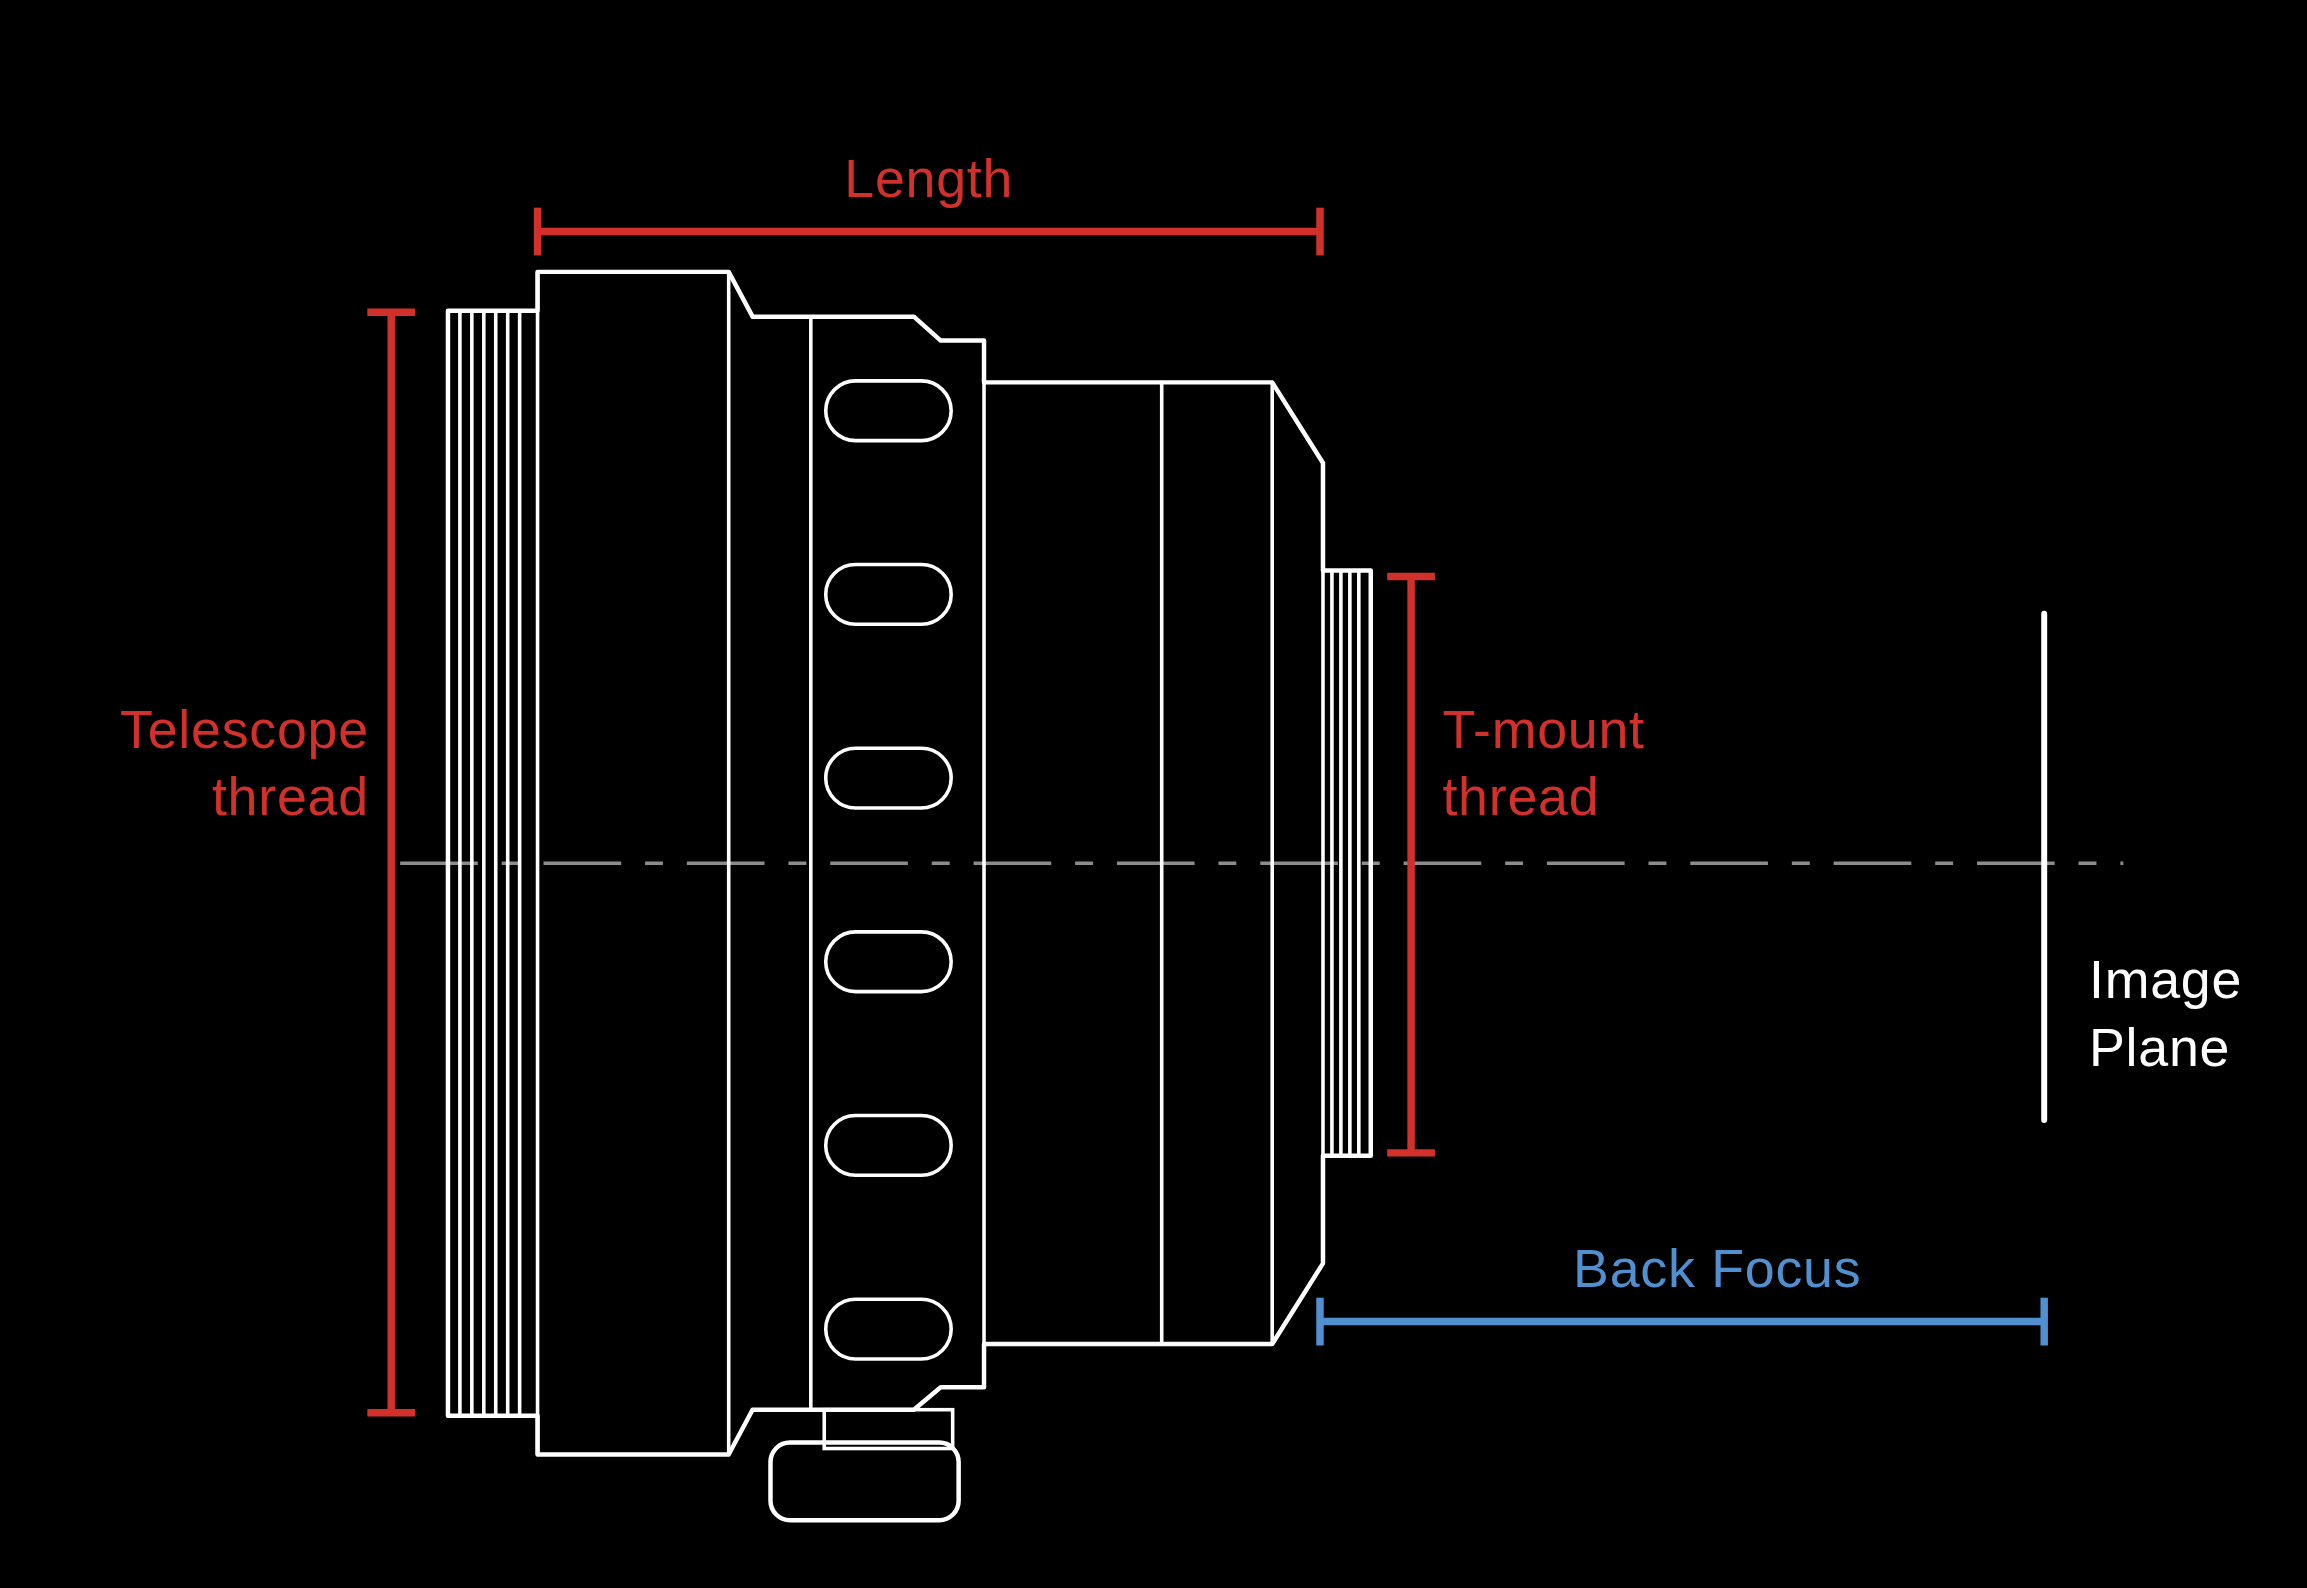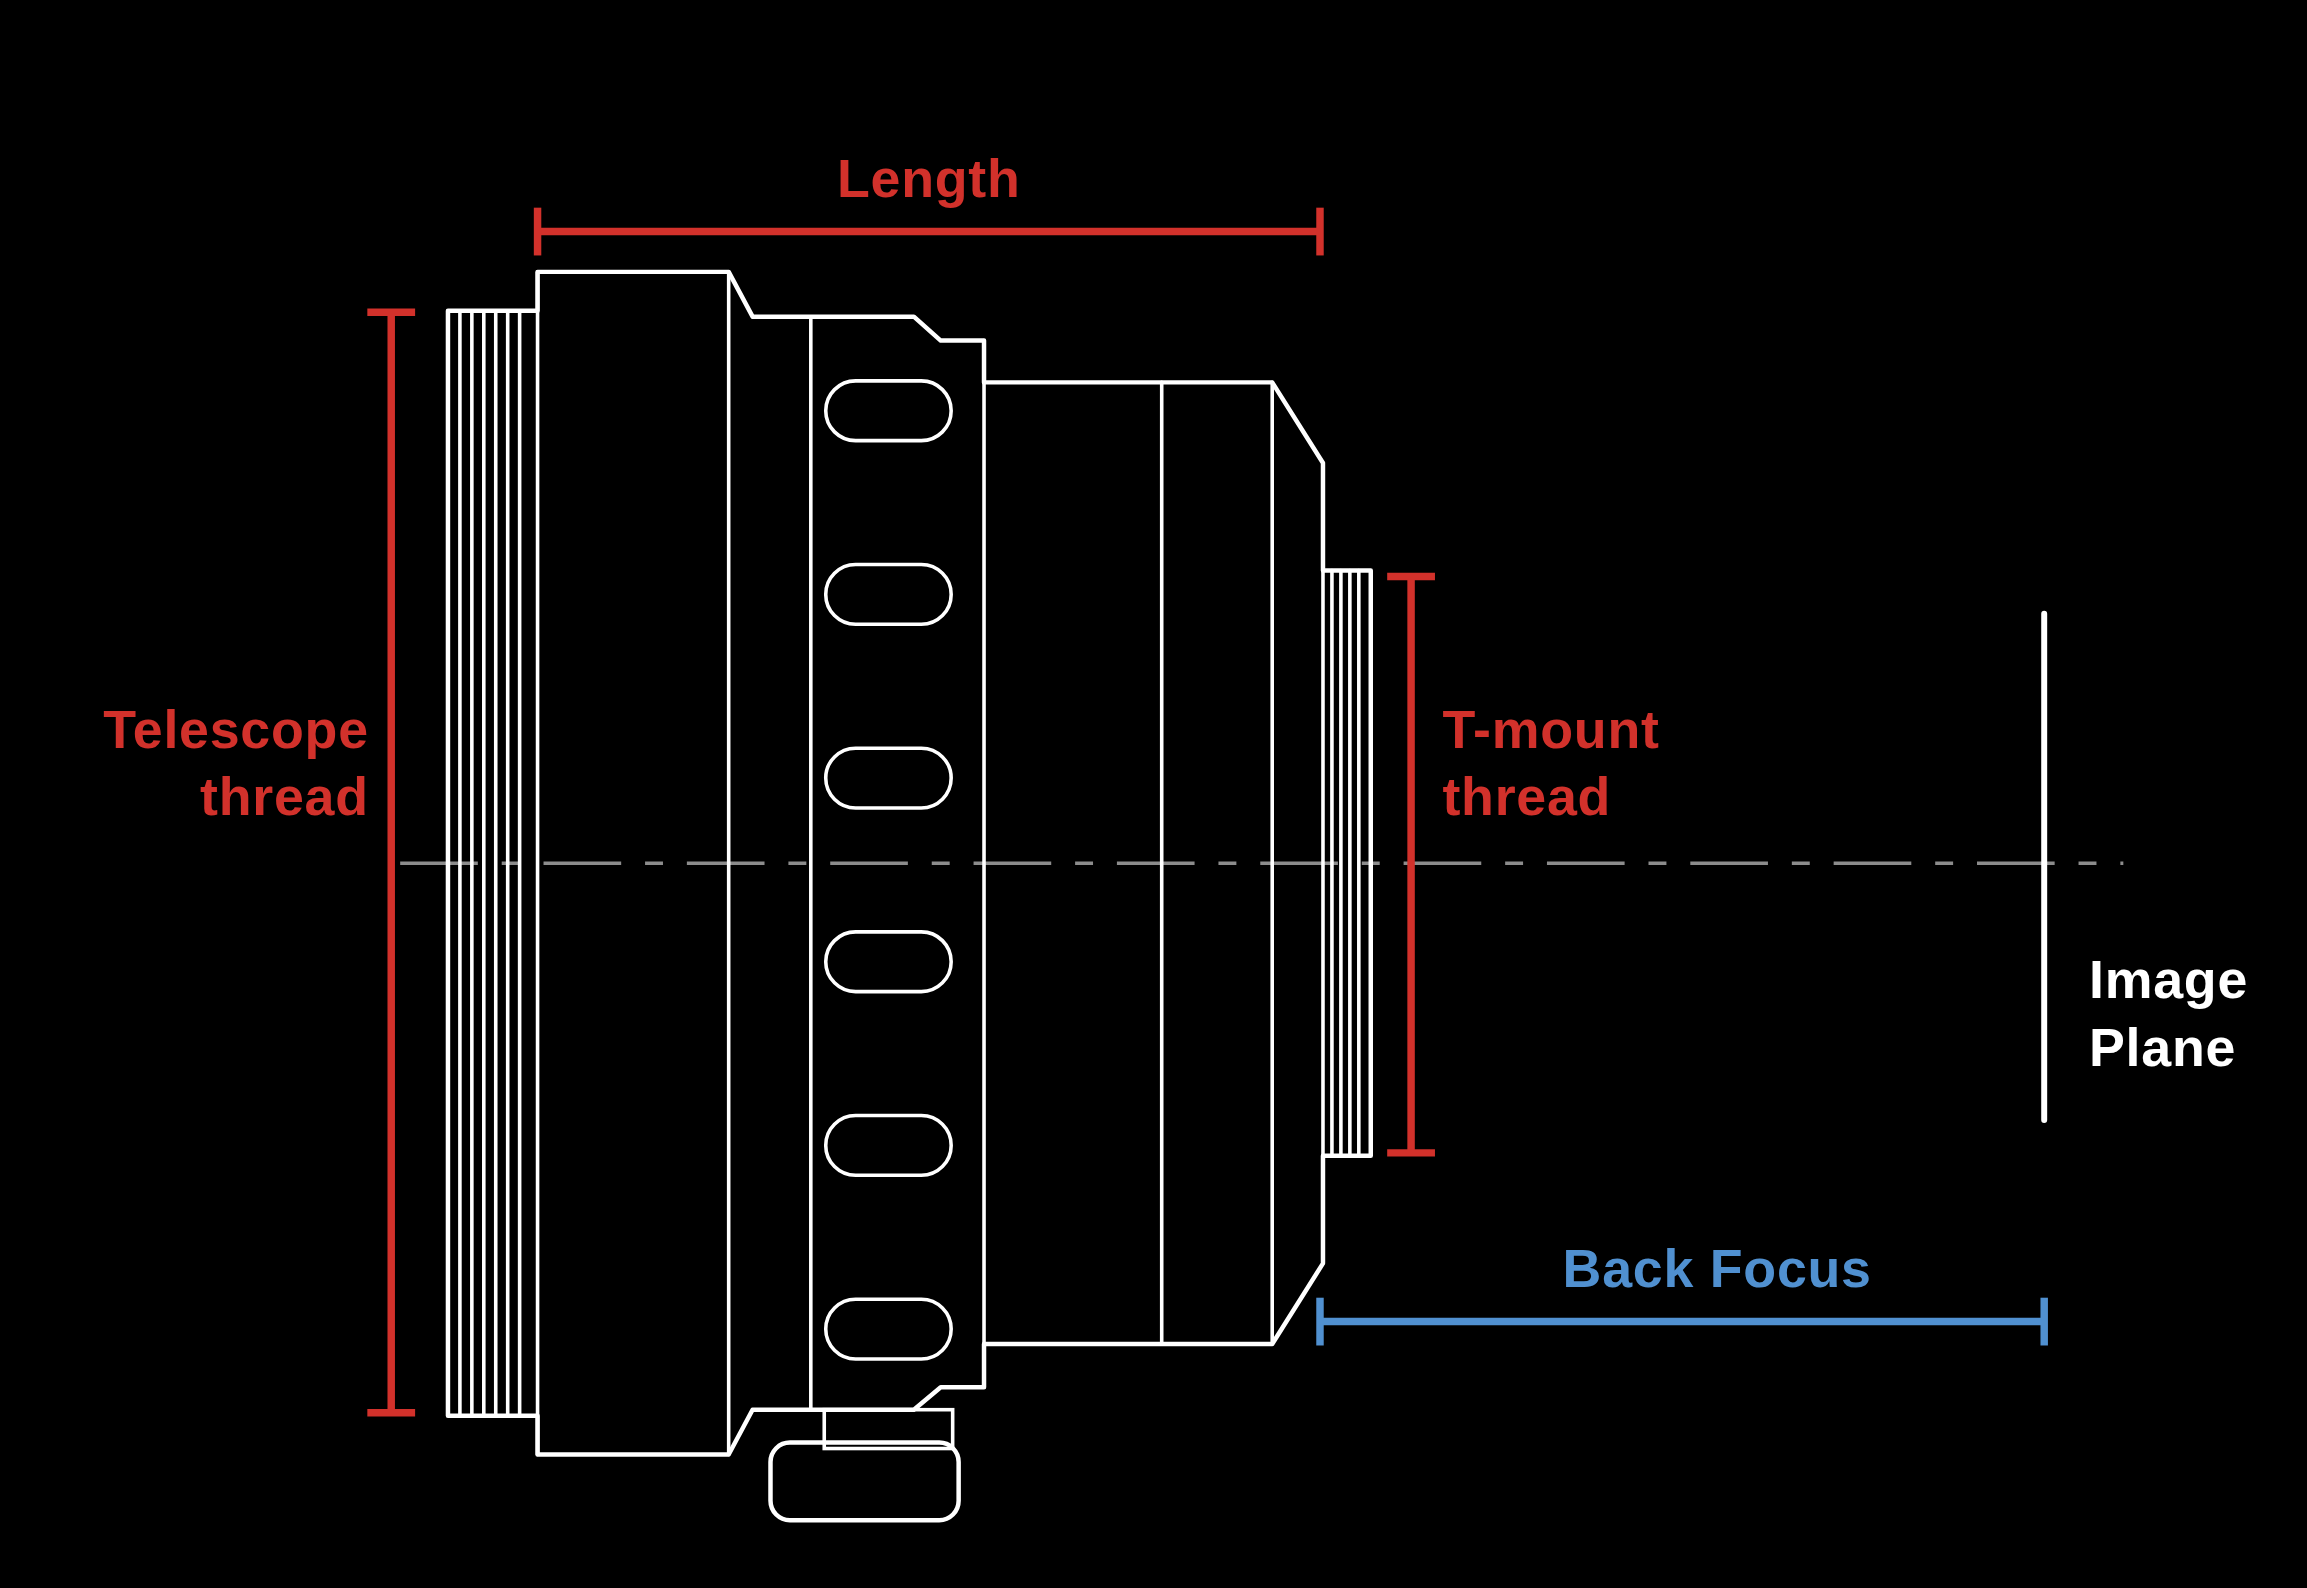--- a/index.html
+++ b/index.html
@@ -6,21 +6,20 @@
     margin: 0;
     padding: 0;
     background: #000000;
   }
   .stage {
     position: relative;
     width: 2307px;
     height: 1589px;
     background: var(--background, #000);
     overflow: hidden;
-    font-weight: bold;
   }
   svg { display: block; }
 
   .outline {
     fill: none;
     stroke: var(--line, #fff);
     stroke-width: 3;
     stroke-linejoin: round;
     stroke-linecap: round;
   }

